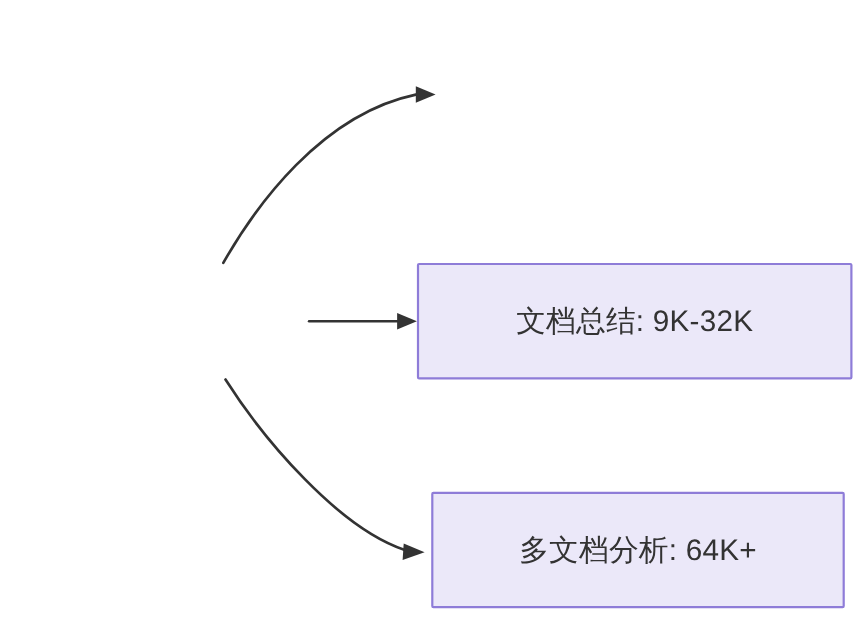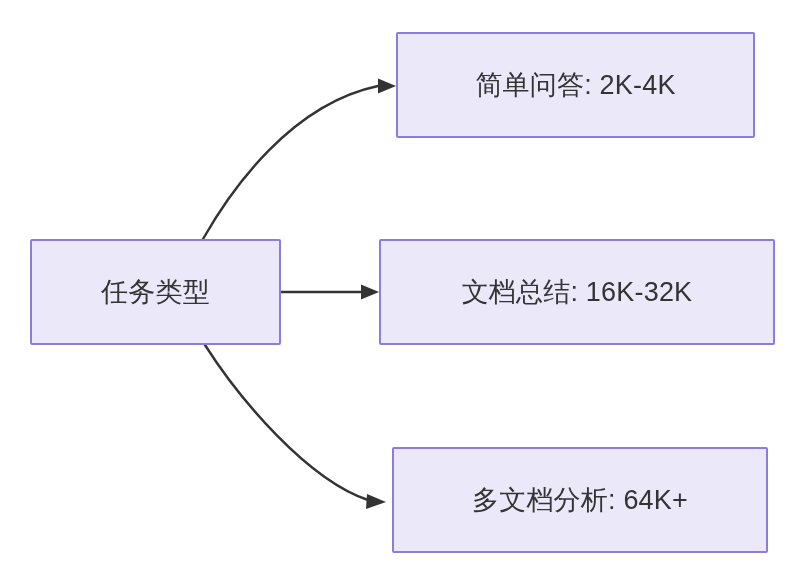--- a/index.html
+++ b/index.html
@@ -68,29 +68,23 @@
     <g>
       <path class="edge-path" d="M 281 292 L 361 292" style="stroke: rgb(51, 51, 51);"></path>
       <polygon class="edge-arrow" points="379,292 361,284.5 361,299.5" style="fill: rgb(51, 51, 51);"></polygon>
     </g>
     <g>
       <path class="edge-path" d="M 205 345 C 240 400, 308 480, 368 500" style="stroke: rgb(51, 51, 51);"></path>
       <polygon class="edge-arrow" points="386,502 367,494 366,509" style="fill: rgb(51, 51, 51);"></polygon>
     </g>
   </svg>
 
-  <div class="flow-node" id="node-root" style="left: 30px; top: 239px; width: 251px; height: 106px; background: rgb(235, 232, 249); border-color: rgb(142, 124, 216);">
-    <span class="node-label" style="color: rgb(51, 51, 51);">任务类型</span>
-  </div>
 
-  <div class="flow-node" id="node-simple-qa" style="left: 396px; top: 32px; width: 359px; height: 106px; background: rgb(235, 232, 249); border-color: rgb(142, 124, 216);">
-    <span class="node-label" style="color: rgb(51, 51, 51);">简单问答: 2K-4K</span>
-  </div>
 
   <div class="flow-node" id="node-doc-summary" style="left: 379px; top: 239px; width: 396px; height: 106px; background: rgb(235, 232, 249); border-color: rgb(142, 124, 216);">
-    <span class="node-label" style="color: rgb(51, 51, 51);">文档总结: 16K-32K</span>
+    <span class="node-label" style="color: rgb(51, 51, 51);">文档总结: 9K-32K</span>
   </div>
 
   <div class="flow-node" id="node-multi-doc" style="left: 392px; top: 447px; width: 376px; height: 106px; background: rgb(235, 232, 249); border-color: rgb(142, 124, 216);">
     <span class="node-label" style="color: rgb(51, 51, 51);">多文档分析: 64K+</span>
   </div>
 
 </div>
 
 </body></html>

